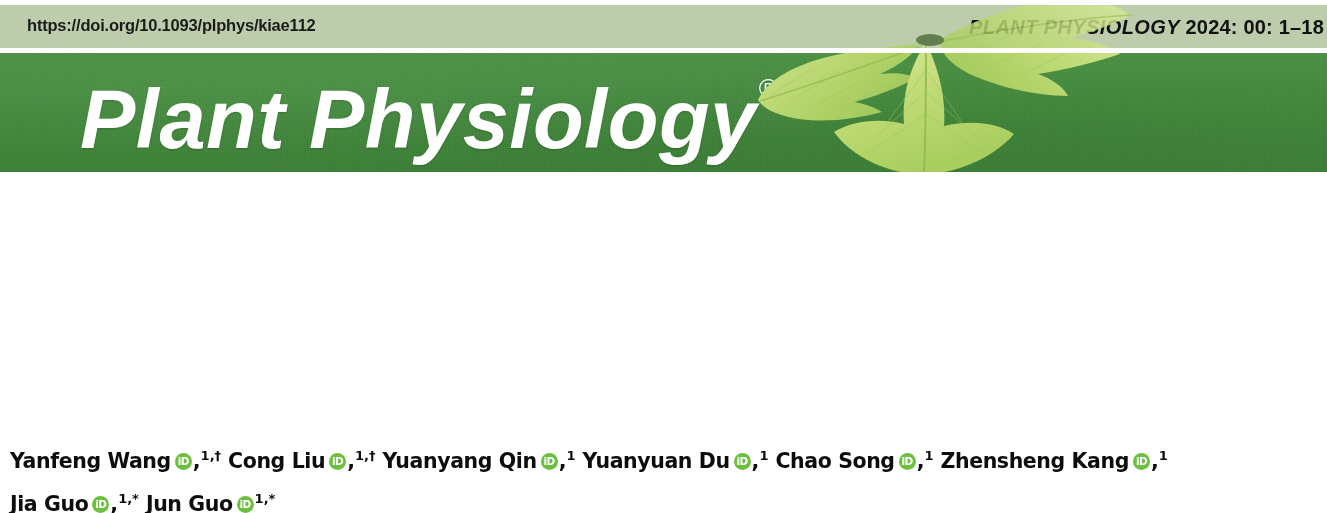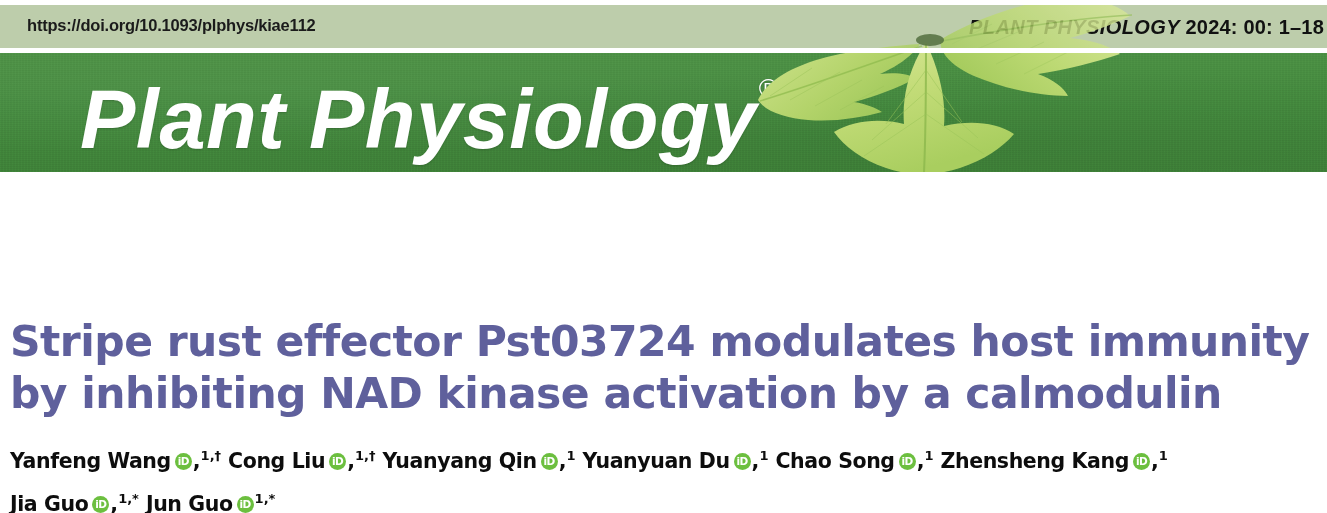--- a/index.html
+++ b/index.html
@@ -291,24 +291,20 @@
       <g clip-path="url(#clip-top)">
         <use href="#leaf-group" opacity="0.82"></use>
       </g>
 
       <g clip-path="url(#clip-bottom)">
         <use href="#leaf-group"></use>
       </g>
     </svg>
   </div>
 
-  <h1 id="article-title">
-    <span class="tl">Stripe rust effector Pst03724 modulates host immunity</span>
-    <span class="tl">by inhibiting NAD kinase activation by a calmodulin</span>
-  </h1>
 
   <div id="authors">
     <div class="author-line">
       <span class="author"><span class="author-name">Yanfeng Wang</span><span class="orcid"><span class="orcid-id">iD</span></span><span class="comma">,</span><span class="sup">1,†</span></span><span class="gap"></span><span class="author"><span class="author-name">Cong Liu</span><span class="orcid"><span class="orcid-id">iD</span></span><span class="comma">,</span><span class="sup">1,†</span></span><span class="gap"></span><span class="author"><span class="author-name">Yuanyang Qin</span><span class="orcid"><span class="orcid-id">iD</span></span><span class="comma">,</span><span class="sup">1</span></span><span class="gap"></span><span class="author"><span class="author-name">Yuanyuan Du</span><span class="orcid"><span class="orcid-id">iD</span></span><span class="comma">,</span><span class="sup">1</span></span><span class="gap"></span><span class="author"><span class="author-name">Chao Song</span><span class="orcid"><span class="orcid-id">iD</span></span><span class="comma">,</span><span class="sup">1</span></span><span class="gap"></span><span class="author"><span class="author-name">Zhensheng Kang</span><span class="orcid"><span class="orcid-id">iD</span></span><span class="comma">,</span><span class="sup">1</span></span>
     </div>
     <div class="author-line">
       <span class="author"><span class="author-name">Jia Guo</span><span class="orcid"><span class="orcid-id">iD</span></span><span class="comma">,</span><span class="sup">1,*</span></span><span class="gap"></span><span class="author"><span class="author-name">Jun Guo</span><span class="orcid"><span class="orcid-id">iD</span></span><span class="sup">1,*</span></span>
     </div>
   </div>
 

